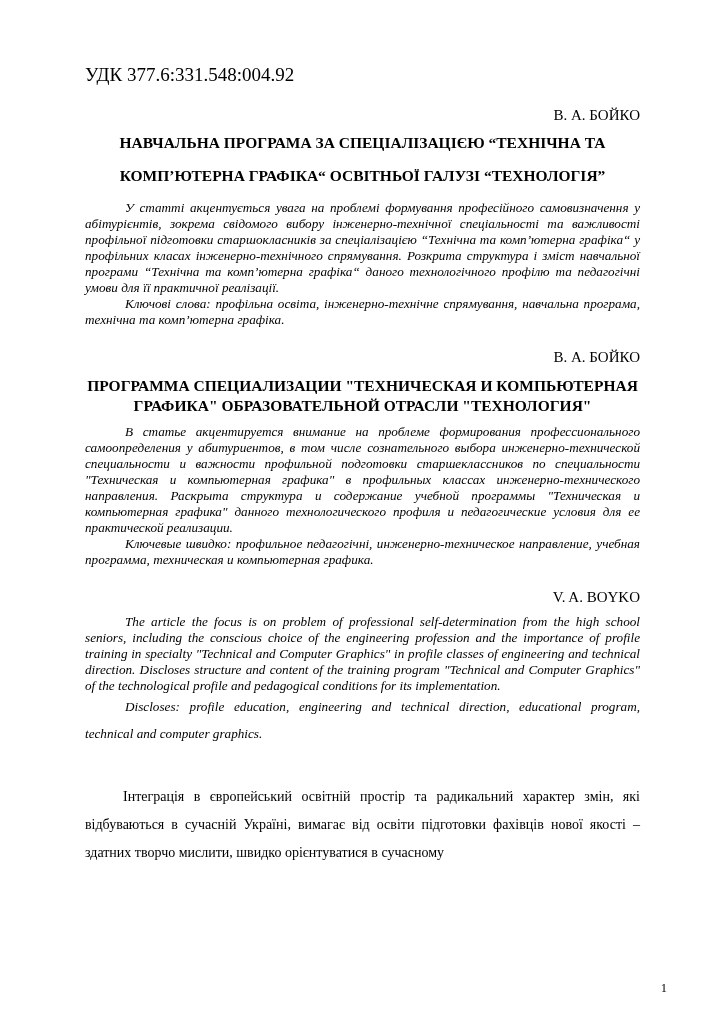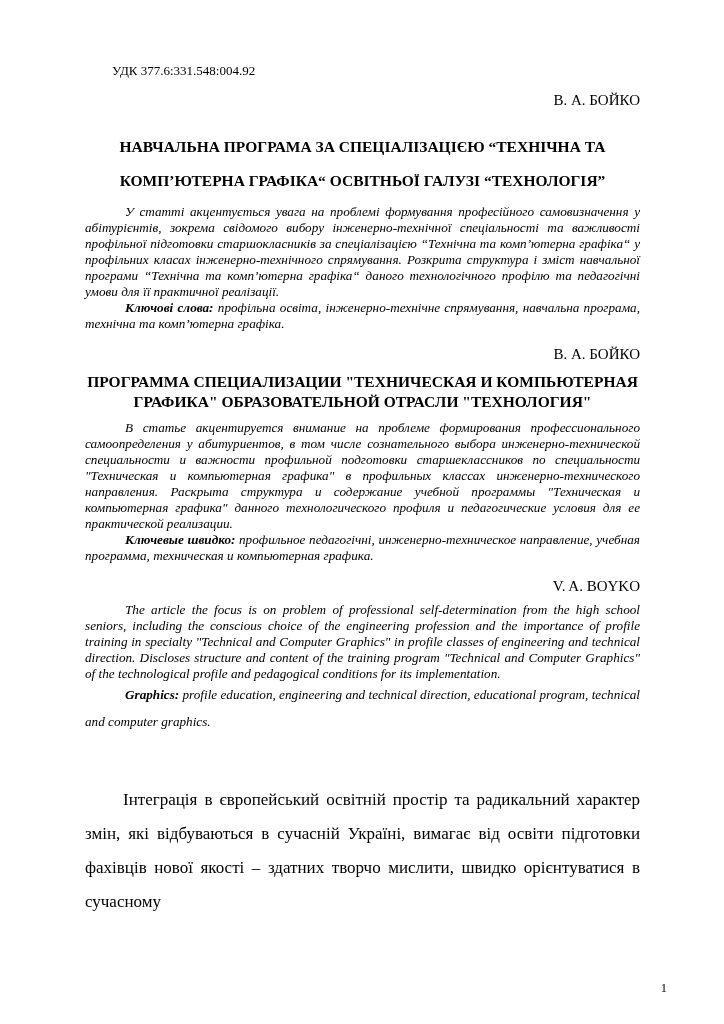--- a/index.html
+++ b/index.html
@@ -8,37 +8,36 @@
     position: relative;
     width: 724px;
     height: 1024px;
     background: #ffffff;
     color: #000000;
     font-family: "Liberation Serif", "DejaVu Serif", serif;
     padding: 64px 84px 0 85px;
     overflow: hidden;
   }
   .udc {
-    font-size: 13px;
+    font-size: 19px;
     line-height: 1.15;
-    margin-left: 27px;
   }
   .author {
-    margin-top: 13px;
+    margin-top: 21px;
     text-align: right;
     font-size: 15px;
     line-height: 1.15;
   }
   .title {
     text-align: center;
     font-weight: bold;
     font-size: 15.5px;
   }
   .title-spaced {
-    margin-top: 21px;
+    margin-top: 2px;
     line-height: 2.15;
   }
   .title-tight {
     margin-top: 9px;
     line-height: 1.32;
   }
   .abstract {
     margin-top: 7px;
     font-size: 13.2px;
     font-style: italic;
@@ -51,25 +50,25 @@
     font-size: 13.2px;
     font-style: italic;
     line-height: 1.22;
     text-align: justify;
     text-indent: 40px;
   }
   .keywords-en {
     line-height: 2.0;
   }
   .kw-label {
-    font-weight: bold;
+    font-weight: normal;
   }
   .body-par {
-    margin-top: 48px;
-    font-size: 17px;
+    margin-top: 36px;
+    font-size: 14px;
     line-height: 2.0;
     text-align: justify;
     text-indent: 38px;
   }
   .page-number {
     position: absolute;
     right: 57px;
     bottom: 28px;
     font-size: 12.5px;
   }
@@ -91,20 +90,20 @@
   <section class="article-block">
     <div class="author">В. А. БОЙКО</div>
     <h1 class="title title-tight">ПРОГРАММА СПЕЦИАЛИЗАЦИИ "ТЕХНИЧЕСКАЯ И КОМПЬЮТЕРНАЯ ГРАФИКА" ОБРАЗОВАТЕЛЬНОЙ ОТРАСЛИ "ТЕХНОЛОГИЯ"</h1>
     <p class="abstract">В статье акцентируется внимание на проблеме формирования профессионального самоопределения у абитуриентов, в том числе сознательного выбора инженерно-технической специальности и важности профильной подготовки старшеклассников по специальности "Техническая и компьютерная графика" в профильных классах инженерно-технического направления. Раскрыта структура и содержание учебной программы "Техническая и компьютерная графика" данного технологического профиля и педагогические условия для ее практической реализации.</p>
     <p class="keywords"><span class="kw-label">Ключевые швидко:</span><span> профильное педагогічні, инженерно-техническое направление, учебная программа, техническая и компьютерная графика.</span></p>
   </section>
 
   <section class="article-block">
     <div class="author">V. A. BOYKO</div>
     <p class="abstract">The article the focus is on problem of professional self-determination from the high school seniors, including the conscious choice of the engineering profession and the importance of profile training in specialty "Technical and Computer Graphics" in profile classes of engineering and technical direction. Discloses structure and content of the training program "Technical and Computer Graphics" of the technological profile and pedagogical conditions for its implementation.</p>
-    <p class="keywords keywords-en"><span class="kw-label">Graphics:</span><span> profile education, engineering and technical direction, educational program, technical and computer graphics.</span></p>
+    <p class="keywords keywords-en"><span class="kw-label">Discloses:</span><span> profile education, engineering and technical direction, educational program, technical and computer graphics.</span></p>
   </section>
 
   <p class="body-par">Інтеграція в європейський освітній простір та радикальний характер змін, які відбуваються в сучасній Україні, вимагає від освіти підготовки фахівців нової якості – здатних творчо мислити, швидко орієнтуватися в сучасному</p>
 
   <div class="page-number">1</div>
 
 </div>
 
 </body></html>

